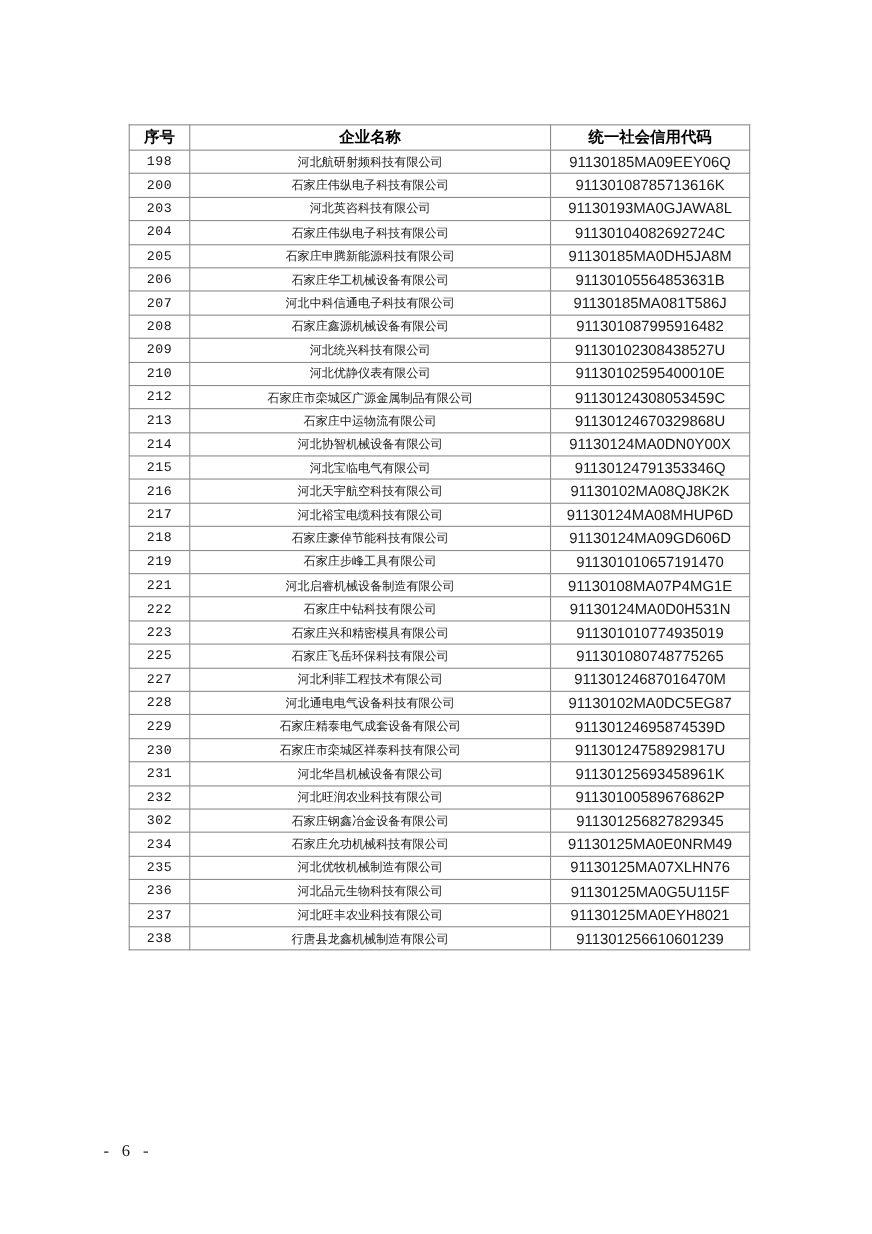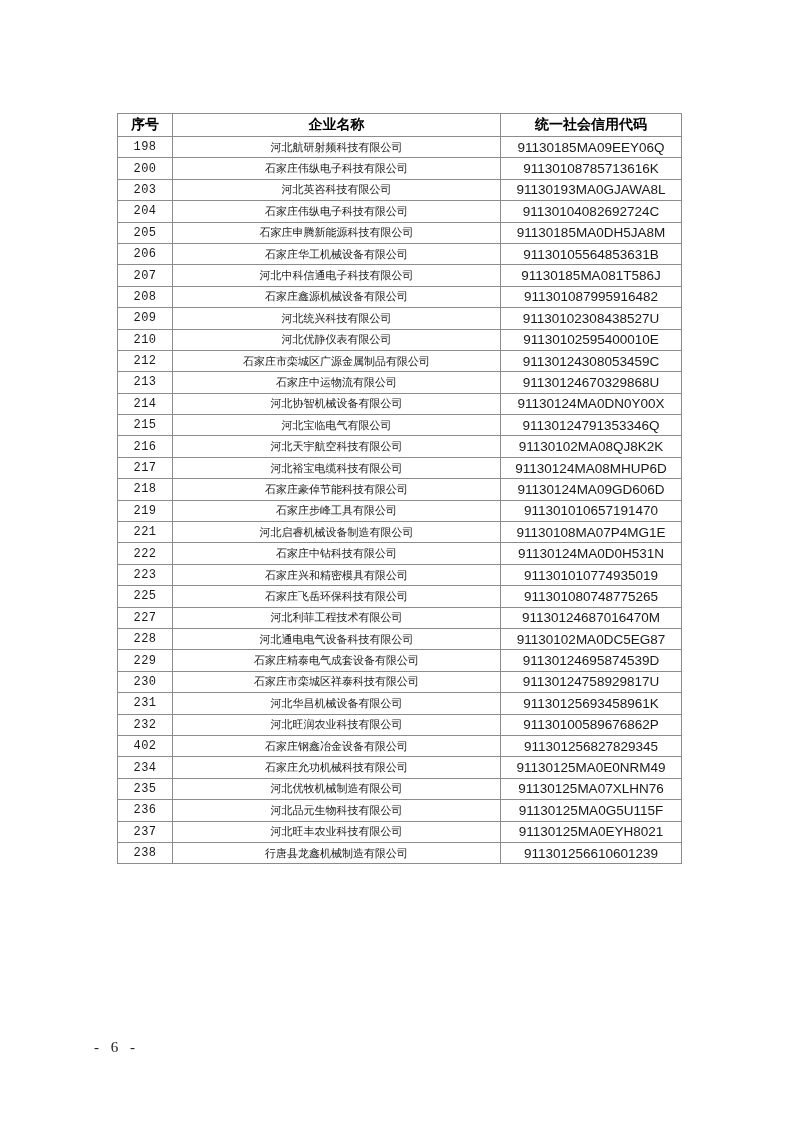--- a/index.html
+++ b/index.html
@@ -223,21 +223,21 @@
           <td class="col-num">231</td>
           <td class="col-name">河北华昌机械设备有限公司</td>
           <td class="col-code">91130125693458961K</td>
         </tr>
         <tr>
           <td class="col-num">232</td>
           <td class="col-name">河北旺润农业科技有限公司</td>
           <td class="col-code">91130100589676862P</td>
         </tr>
         <tr>
-          <td class="col-num">402</td>
+          <td class="col-num">302</td>
           <td class="col-name">石家庄钢鑫冶金设备有限公司</td>
           <td class="col-code">911301256827829345</td>
         </tr>
         <tr>
           <td class="col-num">234</td>
           <td class="col-name">石家庄允功机械科技有限公司</td>
           <td class="col-code">91130125MA0E0NRM49</td>
         </tr>
         <tr>
           <td class="col-num">235</td>

